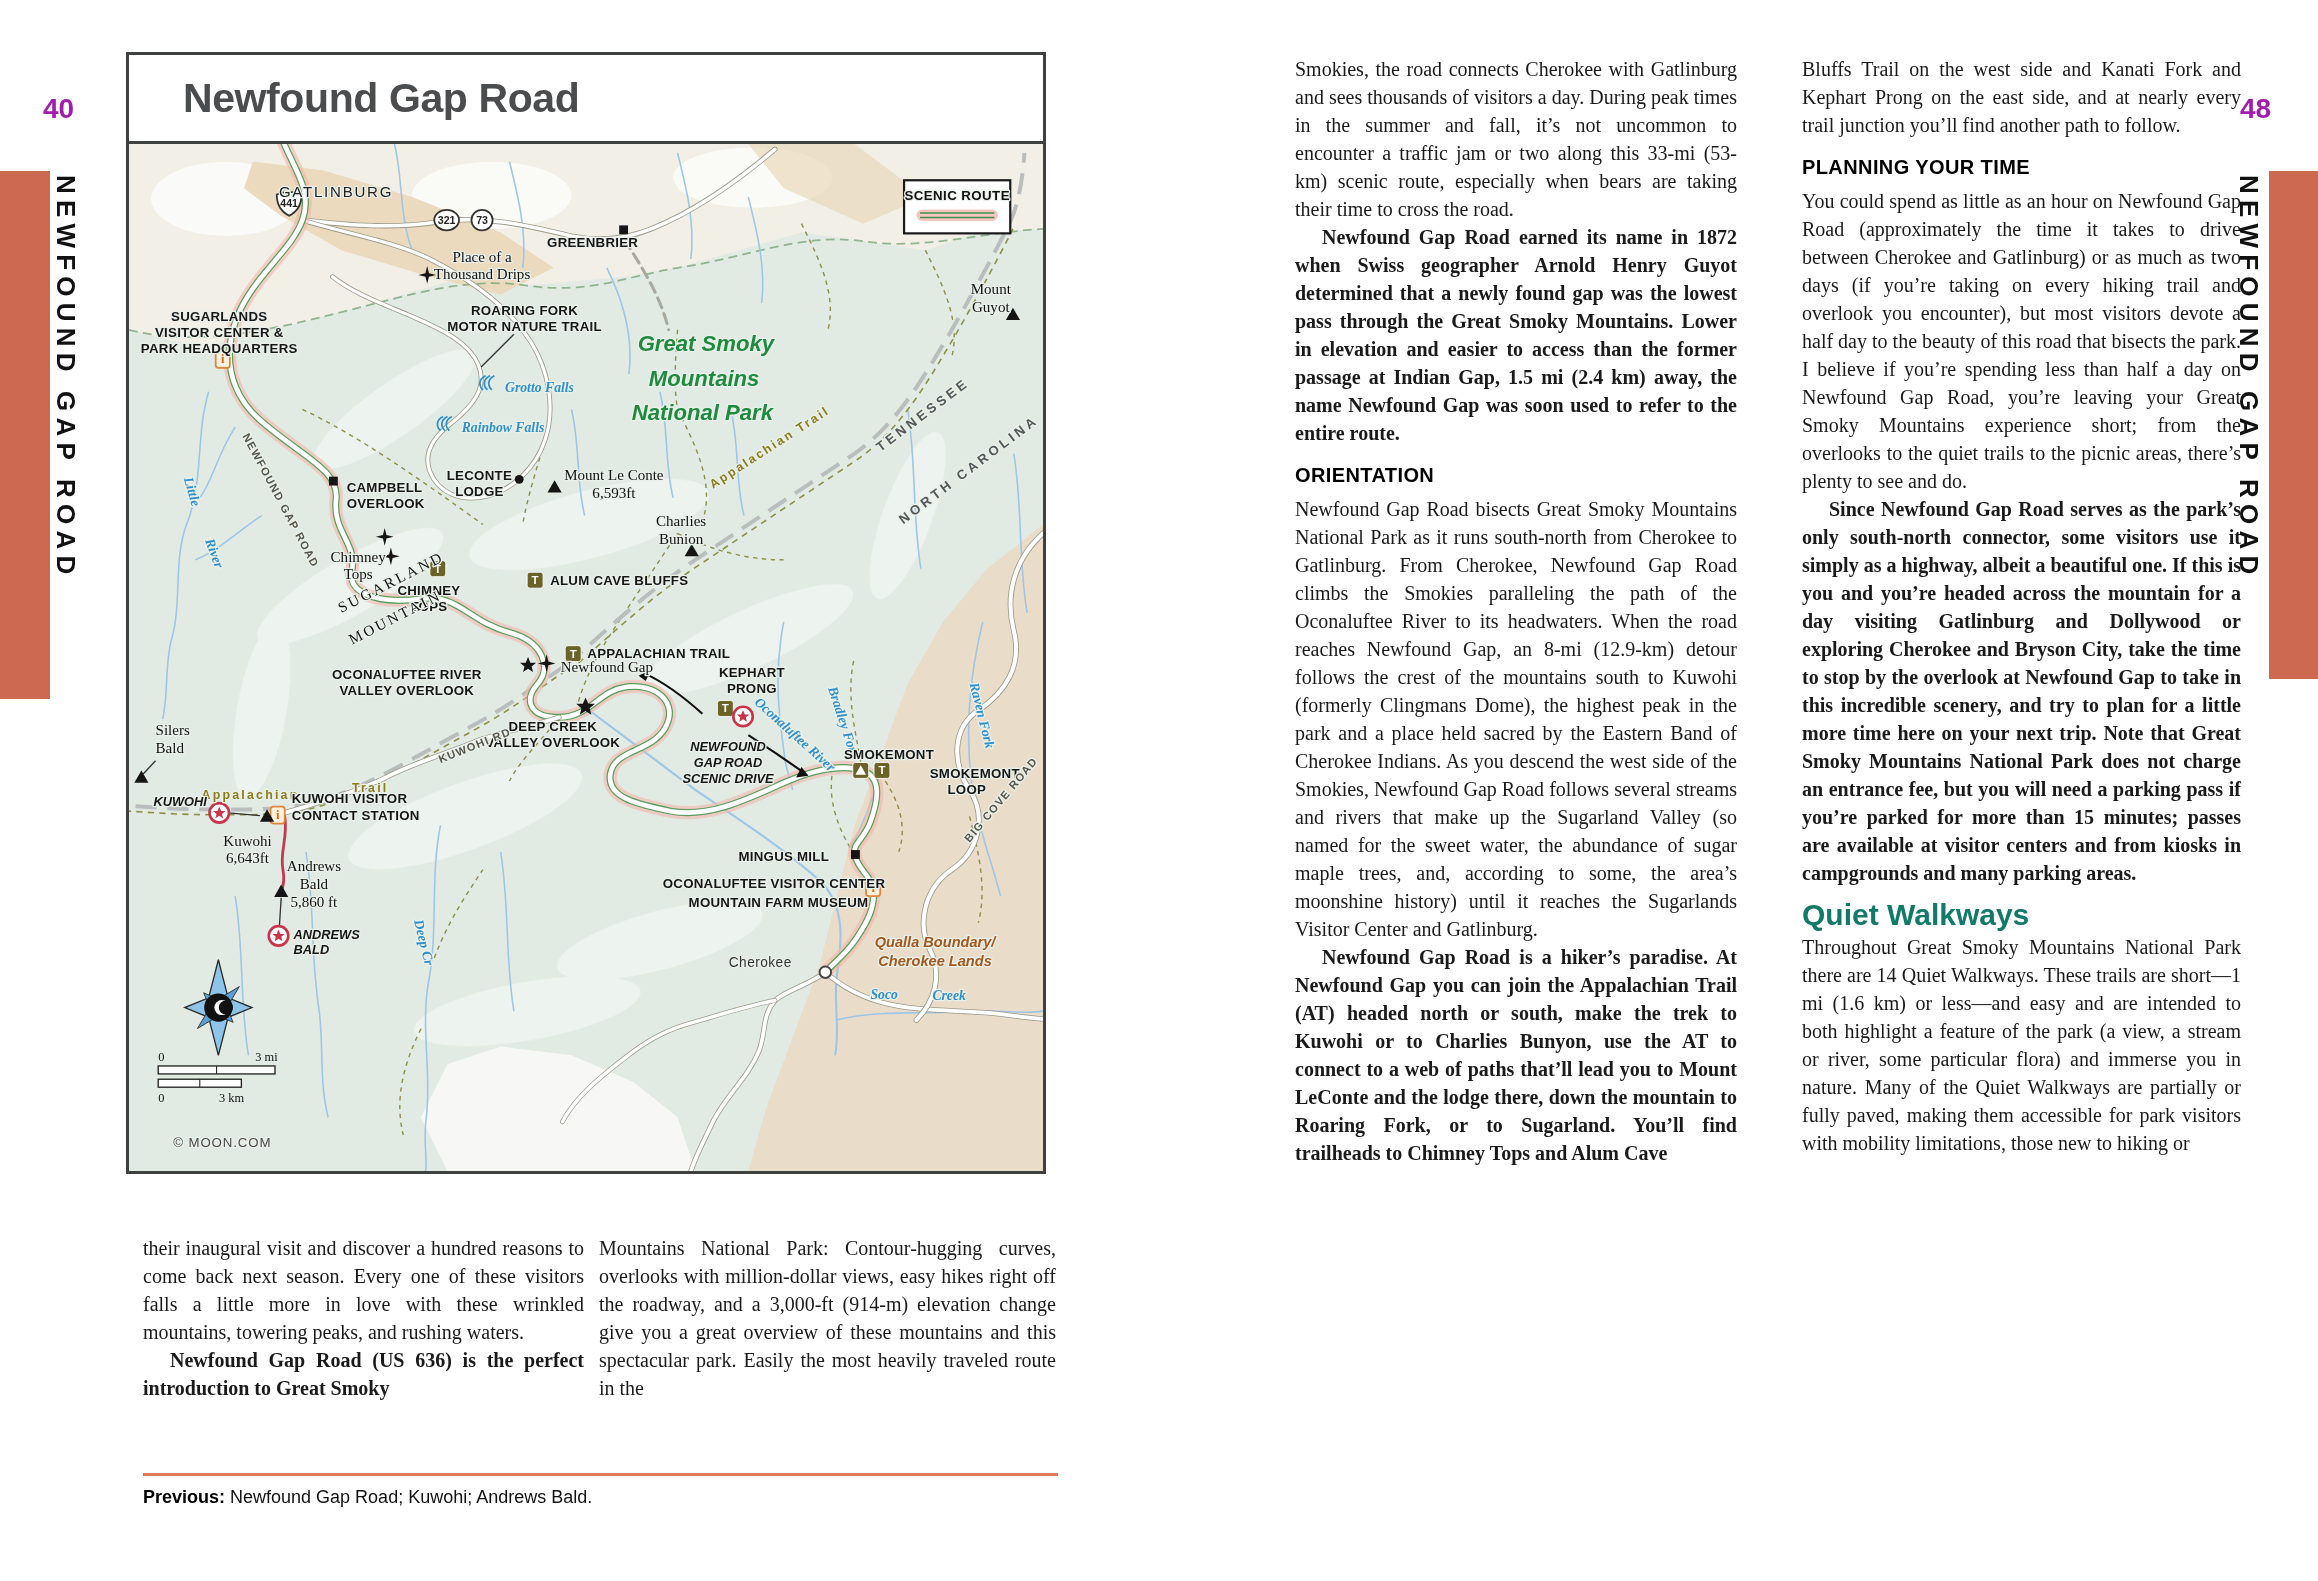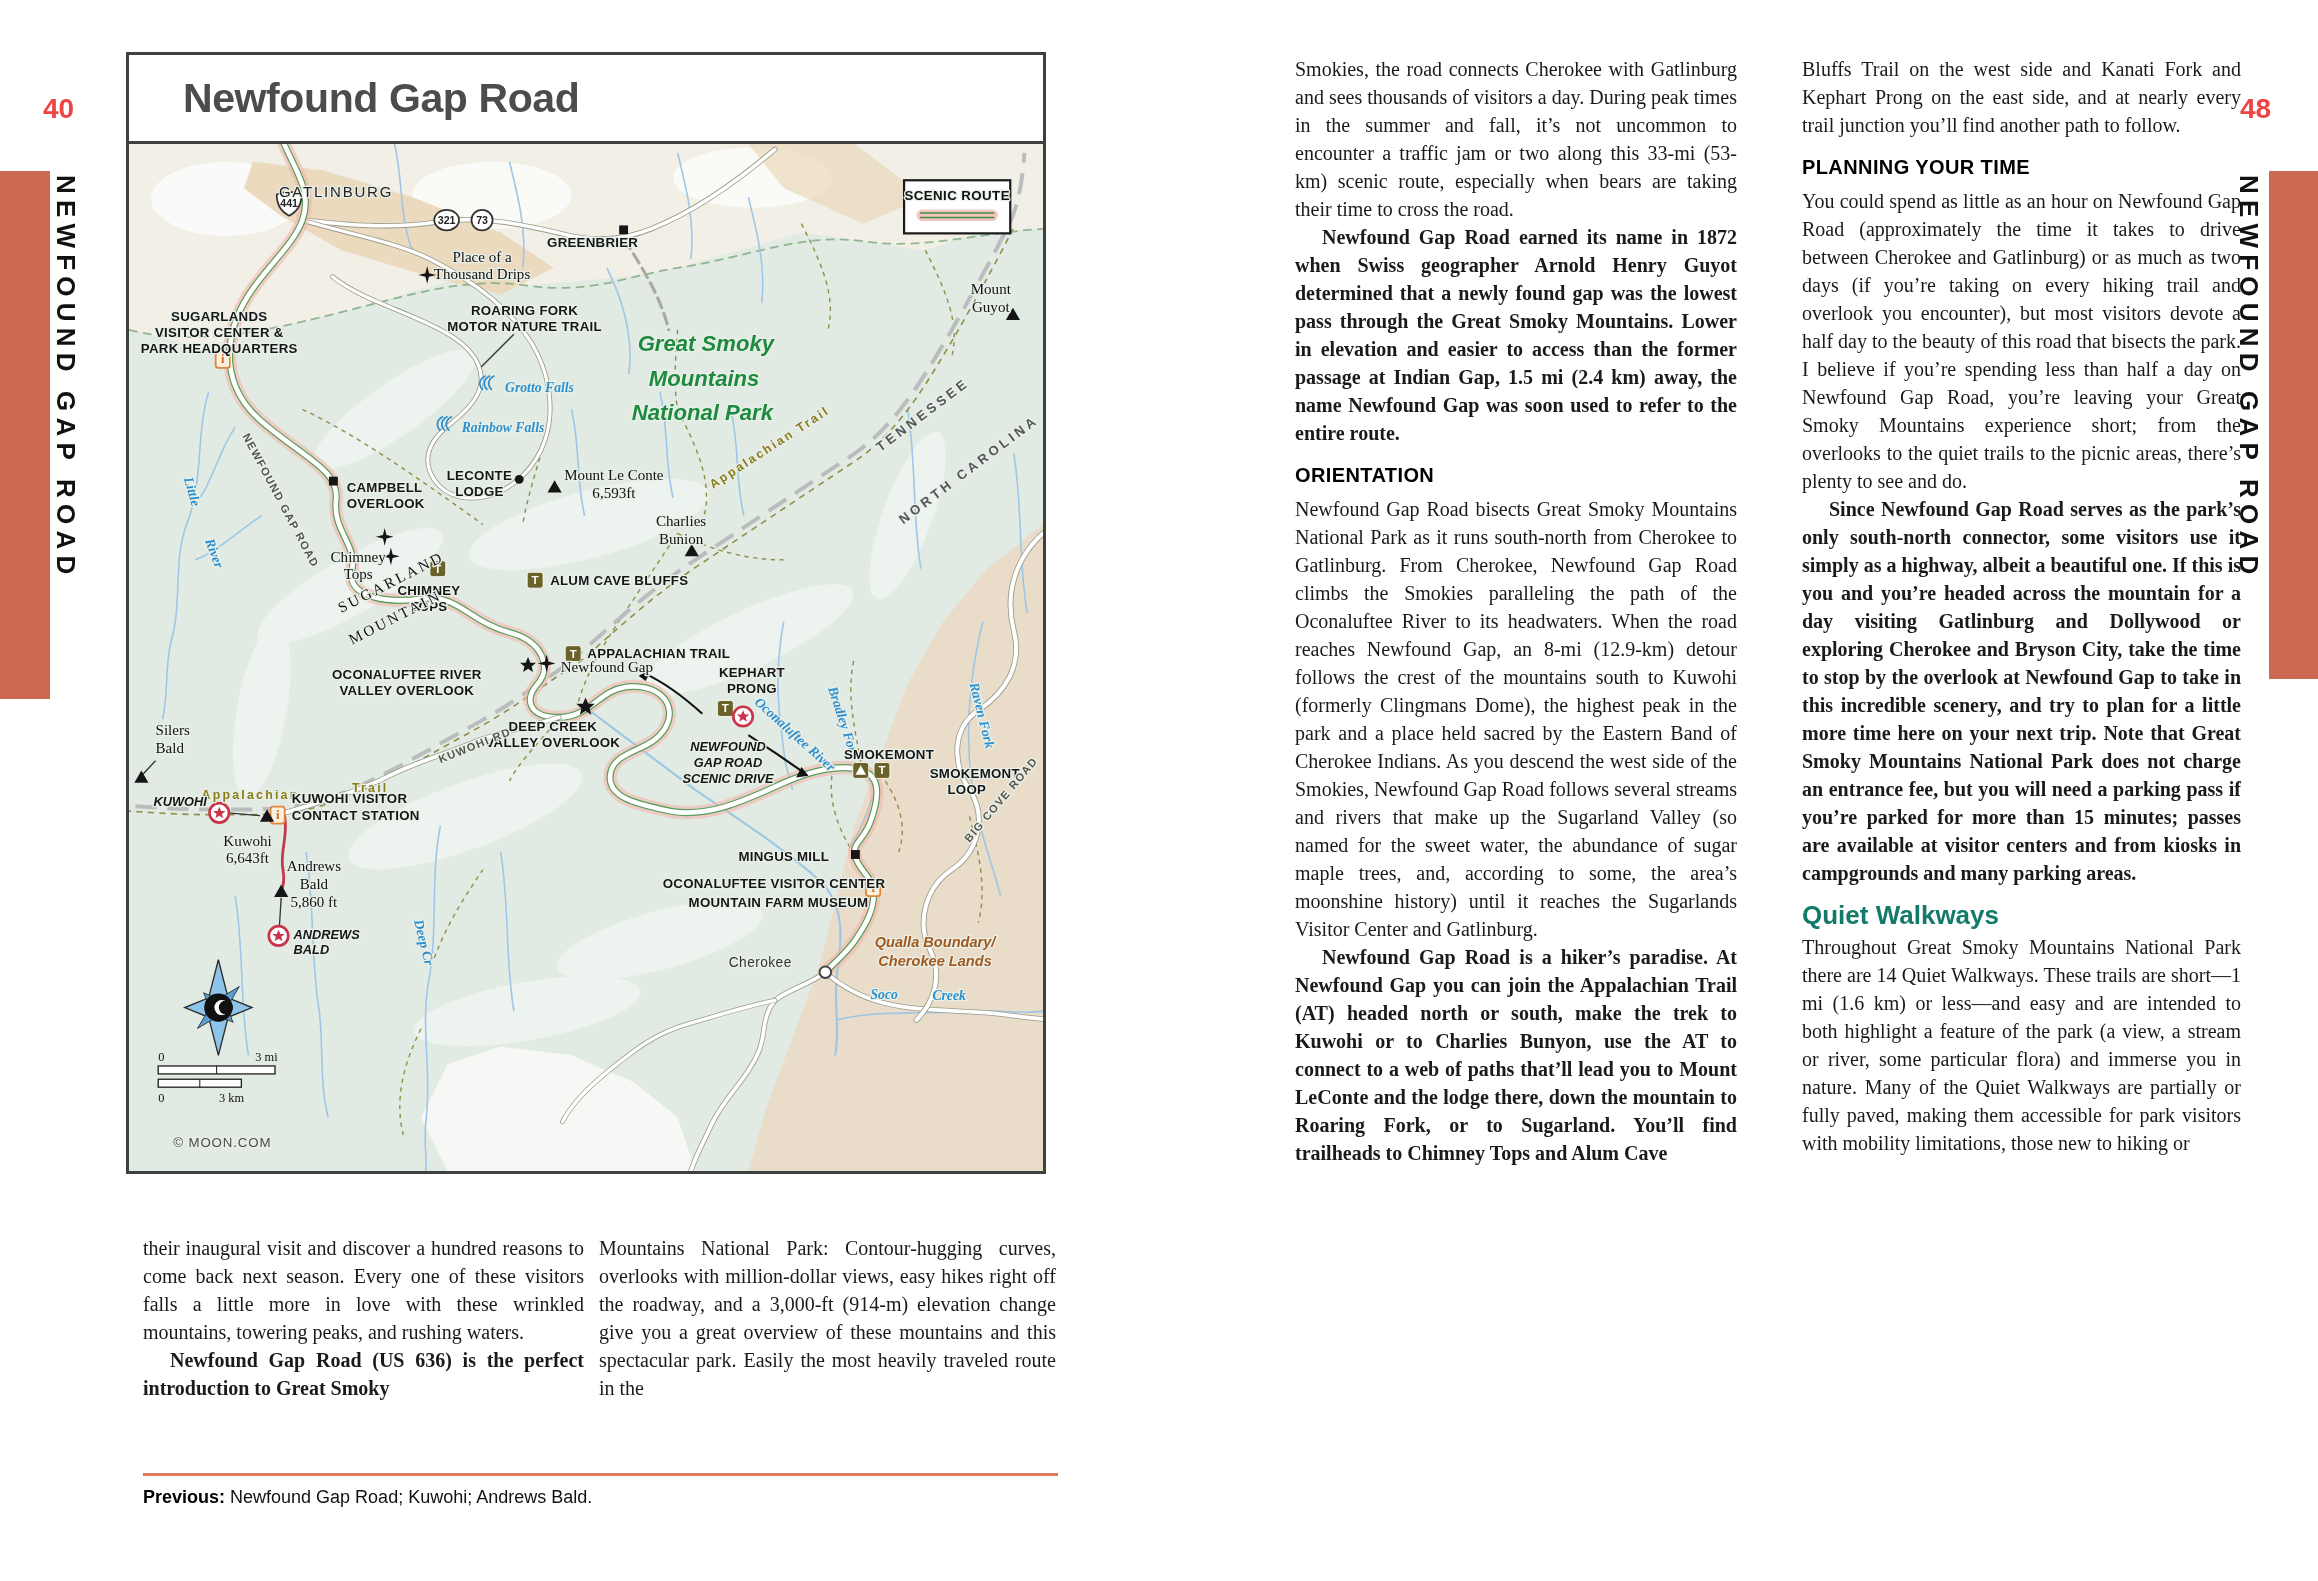--- a/index.html
+++ b/index.html
@@ -1,19 +1,19 @@
 <!DOCTYPE html>
 <html style="font-size:14.3px"><head>
 <meta charset="utf-8">
 <style>
   html,body{margin:0;padding:0;background:#ffffff;}
   #stage{position:relative;width:2319px;height:1581px;background:#ffffff;overflow:hidden;
          font-family:"Liberation Serif",serif;color:#1a1a1a;}
   .pagenum{position:absolute;font-family:"Liberation Sans",sans-serif;font-weight:bold;
-           font-size:28px;color:#ef4444;}
+           font-size:28px;color:#a21caf;}
   .side-block{position:absolute;background:#cd6950;}
   .side-label{position:absolute;writing-mode:vertical-rl;font-family:"Liberation Sans",sans-serif;
               font-weight:bold;font-size:26px;letter-spacing:6.2px;color:#111;white-space:nowrap;}
   
   #map-frame{position:absolute;left:126px;top:52px;width:920px;border:3.6px solid #3f4040;
              background:#fff;box-sizing:border-box;}
   #map-titlebar{height:86px;border-bottom:3.6px solid #3f4040;display:flex;align-items:center;background:#fff;}
   #map-title{font-family:"Liberation Sans",sans-serif;font-weight:bold;font-size:41px;
              color:#4b4c4e;padding-left:54px;letter-spacing:-0.4px;}
   #map-svg{display:block;width:100%;height:auto;}
@@ -35,21 +35,21 @@
   .t-credit{font-family:"Liberation Sans",sans-serif;font-size:15px;fill:#4a4a4a;letter-spacing:1px;}
   .t-glyph{font-family:"Liberation Sans",sans-serif;font-weight:bold;font-size:13px;fill:#fff;stroke:none;}
   .t-iglyph{font-family:"Liberation Serif",serif;font-weight:bold;font-size:14px;fill:#d2691e;stroke:none;}
   .t-shield{font-family:"Liberation Sans",sans-serif;font-weight:bold;font-size:12px;fill:#222;stroke:none;}
   
   .col{position:absolute;text-align:justify;font-size:20px;line-height:28px;}
   .col p{margin:0;}
   .col p.ind{text-indent:27px;font-weight:bold;}
   h2.sec{font-family:"Liberation Sans",sans-serif;font-weight:bold;font-size:20px;color:#000000;
          letter-spacing:0.4px;margin:14.3px 0 5.4px 0;}
-  h3.sub{font-family:"Liberation Sans",sans-serif;font-weight:bold;font-size:26px;color:#127a68;
+  h3.sub{font-family:"Liberation Sans",sans-serif;font-weight:bold;font-size:30px;color:#127a68;
          margin:14.3px 0 3.6px 0;}
   #footer-rule{position:absolute;left:143px;top:1473px;width:915px;height:2.7px;background:#e0795b;}
   #footer-line{position:absolute;left:143px;top:1487px;font-family:"Liberation Sans",sans-serif;font-size:18px;color:#111;}
   #footer-line .prev{color:#000000;font-weight:bold;}
 </style>
 </head>
 <body>
 
 <div id="stage">
 

